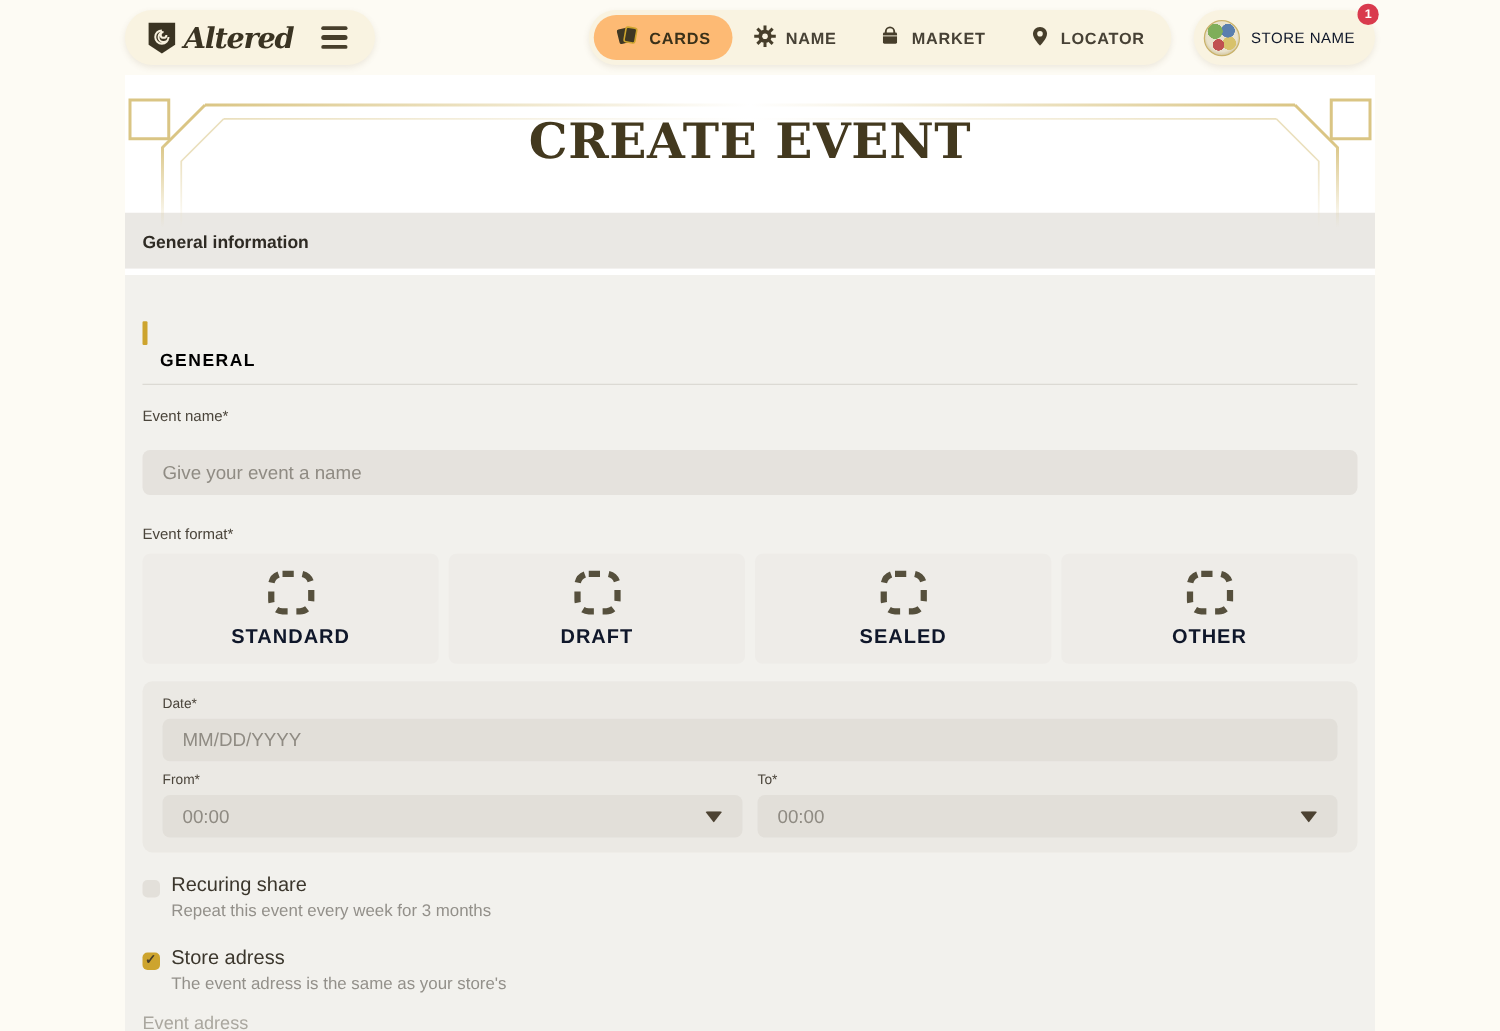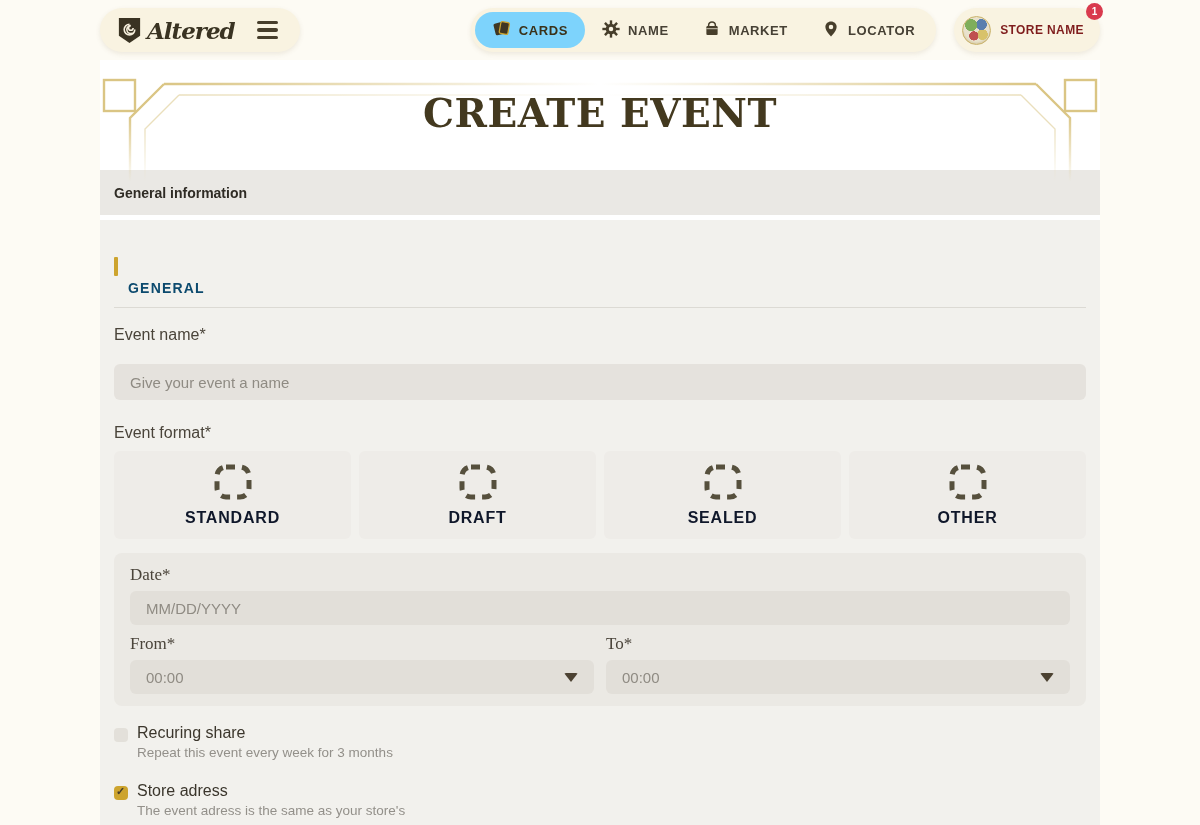--- a/index.html
+++ b/index.html
@@ -28,33 +28,33 @@
   }
   .hamburger { display:flex; flex-direction:column; gap:4px; background:none; border:none; cursor:pointer; padding:4px; }
   .hamburger span { width:21px; height:3.2px; background:#473e2b; border-radius:2px; }
   .nav-pill { margin-left:auto; padding:4px; }
   .nav-item {
     display:flex; align-items:center; gap:8px; height:36px;
     padding:0 17px; border-radius:18px; text-decoration:none;
     font-size:13px; font-weight:700; letter-spacing:.6px; color:#474135;
     cursor:pointer;
   }
-  .nav-item.active { background:#7dd3fc; color:#3a3119;justify-content:center; }
+  .nav-item.active { background:#fdba74; color:#3a3119;justify-content:center; }
   .store-pill { margin-left:18px; padding:0 16px 0 8px; gap:9px; position:relative; cursor:pointer; }
   .avatar {
     width:29px; height:29px; border-radius:50%;
     border:1px solid #c9b26a;
     background:
       radial-gradient(circle at 30% 30%, #7fae5a 0 22%, transparent 23%),
       radial-gradient(circle at 68% 28%, #5a7fae 0 20%, transparent 21%),
       radial-gradient(circle at 40% 70%, #c05050 0 18%, transparent 19%),
       radial-gradient(circle at 72% 65%, #d8c26a 0 20%, transparent 21%),
       radial-gradient(circle at 50% 45%, #e9e2cd 0 60%, #b8a15e 100%);
   }
-  .store-label { font-size:12px; font-weight:700; letter-spacing:.4px; color:#7f1d1d; }
+  .store-label { font-size:12px; font-weight:400; letter-spacing:.4px; color:#0f172a; }
   .badge {
     position:absolute; top:-5px; right:-3px;
     min-width:17px; height:17px; border-radius:9px;
     background:#d93a4d; color:#ffffff; font-size:10px; font-weight:700;
     display:flex; align-items:center; justify-content:center; padding:0 4px;
   }
   
   .content { width:1000px; margin:0 auto; background:#ffffff; }
   .title-band { position:relative; height:110px; background:#ffffff; }
   .corner { position:absolute; top:14px; pointer-events:none; }
@@ -67,24 +67,24 @@
   }
   .section-bar {
     height:45px; background:#eae8e4; display:flex; align-items:center;
     padding:0 14px; font-size:14px; font-weight:700; color:#2f2b24;
   }
   .gap { height:5px; background:#ffffff; }
   .form-area { background:#f2f1ed; padding:16px 14px 40px 14px; min-height:600px; }
   
   .sub-heading { display:flex; align-items:center; gap:10px; }
   .gold-bar { width:4px; height:19px; background:#cda42e; border-radius:1px; }
-  .sub-heading span.txt { font-size:14px; font-weight:700; letter-spacing:1.2px; color:#0c4a6e;margin-top:44px; }
+  .sub-heading span.txt { font-size:14px; font-weight:700; letter-spacing:1.2px; color:#000000;margin-top:44px; }
   .divider { border:none; border-top:1px solid #dcdad4; margin-top:11px; }
   
-  .field-label { display:block; margin-top:18px; font-size:16px; color:#4a443a; }
+  .field-label { display:block; margin-top:18px; font-size:12px; color:#4a443a; }
   .text-input {
     margin-top:20px; height:36px; background:#e5e2dd; border-radius:6px;
     display:flex; align-items:center; padding:0 16px; cursor:text;
   }
   .placeholder { font-size:15px; color:#8f8b83; }
   
   .format-label { margin-top:24px; }
   .format-grid { margin-top:9px; display:flex; gap:8px; }
   .format-card {
     flex:1; height:88px; background:#eeece8; border:none; border-radius:6px;
@@ -103,21 +103,21 @@
   }
   .check-row .box.checked { background:#cda42e; }
   .check-row .box.checked::after {
     content:"\2713"; position:absolute; left:2px; top:-1px;
     font-size:11px; font-weight:700; color:#473e2b;
   }
   .check-title { font-size:16px; color:#3b362c; }
   .check-sub { margin-top:3px; font-size:13.5px; color:#93908a; }
   
   .date-card { margin-top:14px; background:#ebe9e4; border-radius:8px; padding:12px 16px 12px 16px; }
-  .date-card .field-label { margin-top:0; font-size:17px;font-family:Liberation Serif, serif; }
+  .date-card .field-label { margin-top:0; font-size:11px; }
   .date-card .text-input { background:#e2dfd9; margin-top:6px; height:34px; }
   .fromto { display:flex; gap:12px; margin-top:9px; }
   .fromto > div { flex:1; }
   .select {
     margin-top:6px; height:34px; background:#e2dfd9; border-radius:6px;
     display:flex; align-items:center; justify-content:space-between;
     padding:0 16px; cursor:pointer;
   }
   .caret {
     width:0; height:0;

